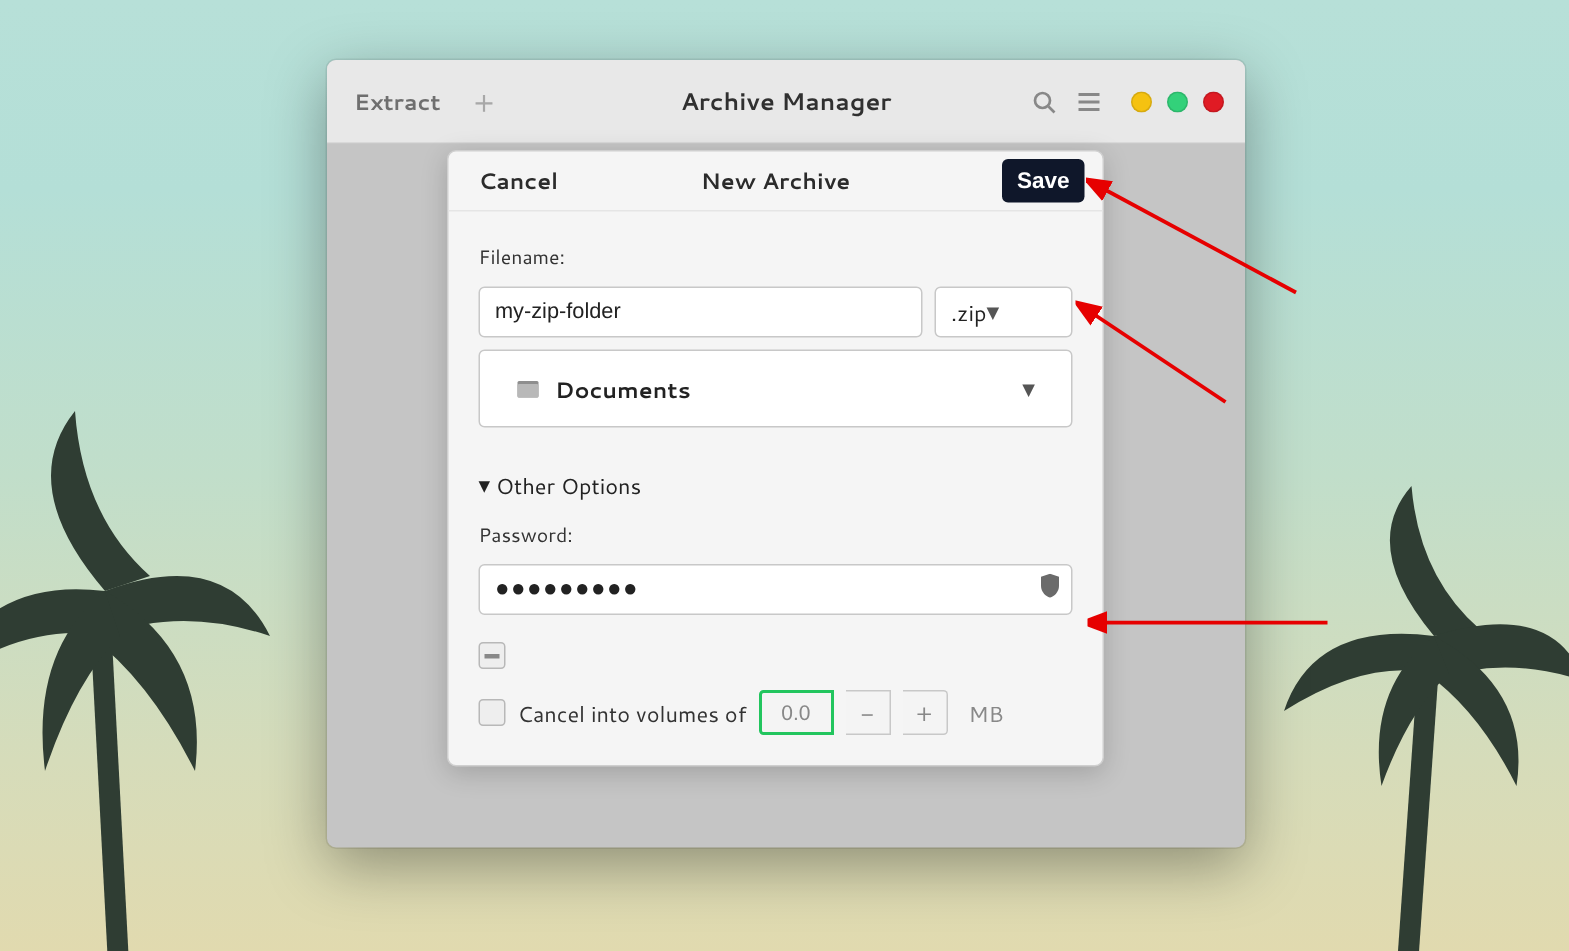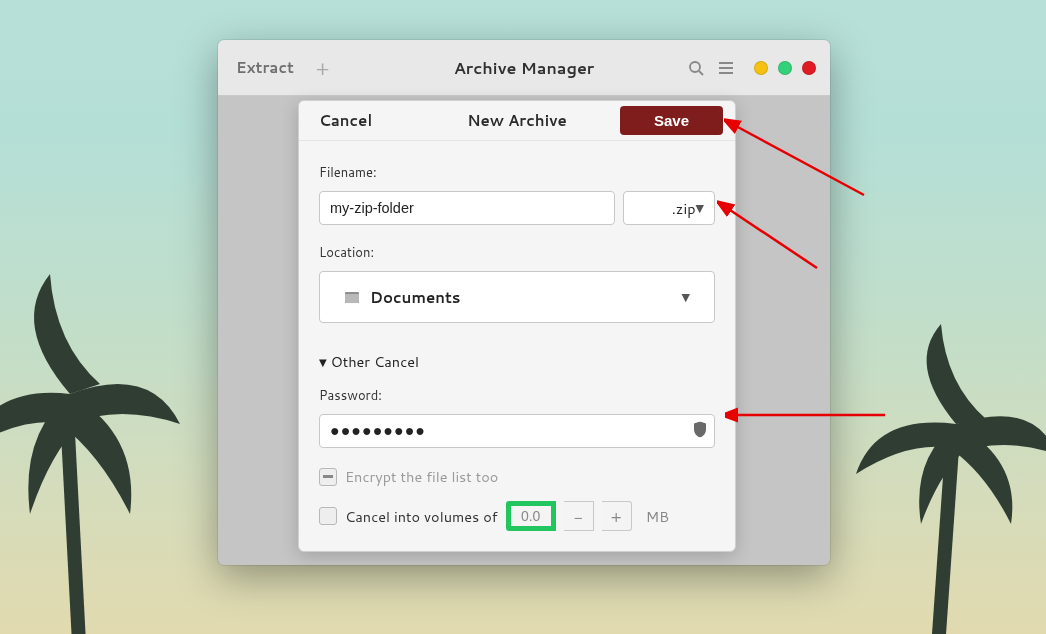--- a/index.html
+++ b/index.html
@@ -61,34 +61,34 @@
   .dlg-header {
     height: 40px;
     display:flex; align-items:center; justify-content:space-between;
     padding: 0 12px 0 20px;
     border-bottom: 1px solid #e5e5e5;
     position: relative;
   }
   .dlg-cancel { font-weight:800; color:#2b2b2b; font-size:15px; }
   .dlg-title  { position:absolute; left:0; right:0; text-align:center; font-weight:800; color:#2b2b2b; font-size:15px; pointer-events:none;}
   .dlg-save {
-    background:#7f1d1d; color:#fff; font-weight:800; font-size:15px;
-    border:none; border-radius:4px; padding:6px 34px; cursor:pointer;
+    background:#0f172a; color:#fff; font-weight:800; font-size:15px;
+    border:none; border-radius:4px; padding:6px 10px; cursor:pointer;
   }
 
   .dlg-body { padding: 22px 20px 20px 20px; display:flex; flex-direction:column; gap:8px; }
   .label { font-size:13px; color:#333; margin-bottom:2px;}
   .row { display:flex; gap:8px; }
   .textfield {
     flex:1; height:34px; border:1px solid #c8c8c8; border-radius:4px; background:#fff;
     padding:0 10px; font-size:14.5px; color:#222;
   }
   .combo {
     width:92px; height:34px; border:1px solid #c8c8c8; border-radius:4px; background:#fff;
-    display:flex; align-items:center; justify-content:flex-end; padding:0 10px; font-size:14.5px; color:#222;
+    display:flex; align-items:center; justify-content:flex-start; padding:0 10px; font-size:14.5px; color:#222;
   }
   .loc-combo {
     height:52px; border:1px solid #c8c8c8; border-radius:4px; background:#fff;
     display:flex; align-items:center; justify-content:space-between; padding:0 24px; font-size:15px; color:#222;
   }
   .loc-left { display:flex; align-items:center; gap:10px; font-weight:800;}
   .folder-icon { width:16px; height:16px; }
   .chev { font-size:11px; color:#555;}
 
   .section-head { display:flex; align-items:center; gap:4px; font-size:14.5px; color:#222; margin-top:20px;}
@@ -102,21 +102,21 @@
     position:absolute; right:8px; top:50%; transform:translateY(-50%);
     color:#6a6a6a;
   }
   .check-row { display:flex; align-items:center; gap:8px; font-size:14.5px; color:#9a9a9a; margin-top:10px;}
   .fauxcheck {
     width:18px; height:18px; border:1px solid #b8b8b8; border-radius:3px; background:#eee;
     display:flex; align-items:center; justify-content:center;
   }
   .fauxcheck.dash::after{ content:""; width:10px; height:3px; background:#888; }
   .spinfield {
-    width:50px; height:30px; border:5px solid #22c55e; border-radius:3px 0 0 3px; background:#f4f4f4;
+    width:50px; height:30px; border:2px solid #22c55e; border-radius:3px 0 0 3px; background:#f4f4f4;
     text-align:center; font-size:14px; color:#888;
   }
   .spinbtn {
     width:30px; height:30px; border:1px solid #c8c8c8; border-left:none; background:#f4f4f4;
     color:#888; font-size:16px; display:flex; align-items:center; justify-content:center;
   }
   .unit { color:#888; margin-left:6px; }
 
   
   .arrow { position:absolute; pointer-events:none; }
@@ -183,50 +183,48 @@
   <div class="dlg-body">
     <div class="label">Filename:</div>
     <div class="row">
       <input class="textfield" value="my-zip-folder" style="">
       <div class="combo">
         <span>.zip</span>
         <span class="chev">▼</span>
       </div>
     </div>
 
-    <div class="label" style="margin-top:10px">Location:</div>
     <div class="loc-combo">
       <div class="loc-left">
         <svg class="folder-icon" viewBox="0 0 16 16">
           <rect x="1" y="3" width="14" height="11" rx="1" fill="#8e8e8e"></rect>
           <rect x="1" y="5" width="14" height="9" rx="1" fill="#b8b8b8"></rect>
         </svg>
         <span>Documents</span>
       </div>
       <span class="chev">▼</span>
     </div>
 
     <div class="section-head">
       <span class="tri">▼</span>
-      <span>Other Cancel</span>
+      <span>Other Options</span>
     </div>
 
     <div class="label" style="margin-top:6px">Password:</div>
     <div class="pw-wrap">
       <input class="pw-input" value="●●●●●●●●●" style="">
       <span class="pw-shield">
         <svg width="14" height="16" viewBox="0 0 14 16" fill="currentColor">
             <path d="M7 0 L13 2 V8 C13 12 10 15 7 16 C4 15 1 12 1 8 V2 Z"></path>
           </svg>
       </span>
     </div>
 
     <div class="check-row">
       <span class="fauxcheck dash"></span>
-      <span>Encrypt the file list too</span>
     </div>
 
     <div class="check-row" style="margin-top:6px">
       <span class="fauxcheck"></span>
       <span style="color:#333">Cancel into volumes of</span>
       <input class="spinfield" disabled="" value="0.0" style="">
       <div class="spinbtn">−</div>
       <div class="spinbtn" style="border-radius:0 3px 3px 0">+</div>
       <span class="unit">MB</span>
     </div>

